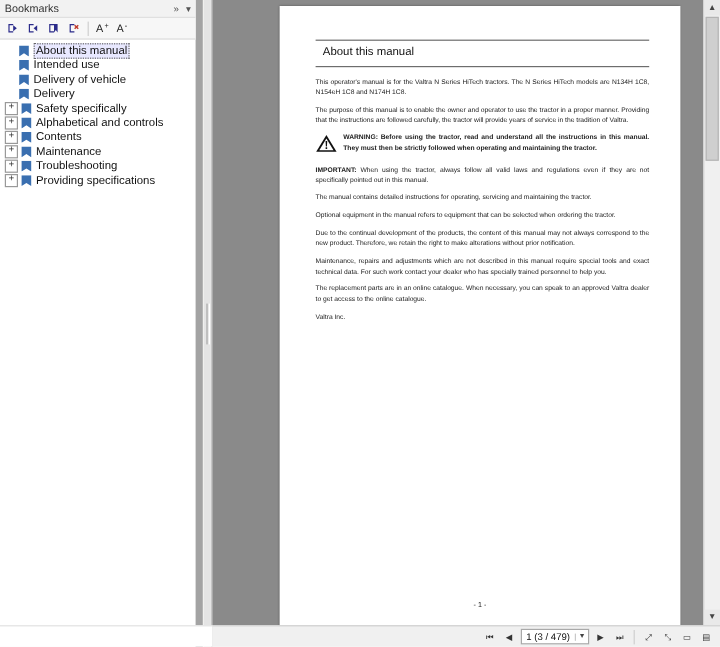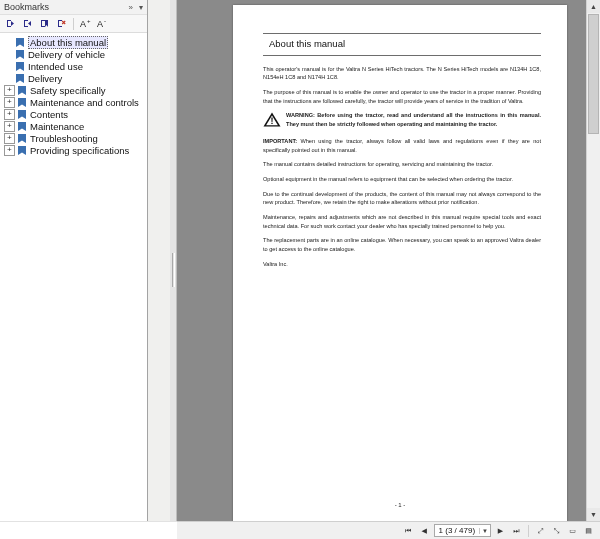--- a/index.html
+++ b/index.html
@@ -21,24 +21,24 @@
     height: 539px;
     background: #f0f0ee;
     display: flex;
     flex-direction: column;
   }
   
   .side {
     position: absolute;
     left: 0;
     top: 0;
-    width: 148px;
+    width: 169px;
     height: 539px;
     background: #ffffff;
-    border-right: 1px solid #a3a3a3;
+    border-right: 6px solid #a3a3a3;
     box-sizing: border-box;
   }
   .side-header {
     height: 14px;
     background: #f2f2f2;
     border-bottom: 1px solid #e0e0e0;
     display: flex;
     align-items: center;
     padding: 0 4px;
     font-size: 9px;
@@ -358,57 +358,57 @@
         </span>
         <span class="bk-label">About this manual</span>
       </div>
       <div class="bk-item">
         <span class="bk-exp blank"></span>
         <span class="bk-icon">
           <svg width="10" height="9" viewBox="0 0 10 9">
               <path d="M1 0 h8 v9 l-4 -2.6 -4 2.6z" fill="#3a6fb0"></path>
             </svg>
         </span>
+        <span class="bk-label">Intended use</span>
+      </div>
+      <div class="bk-item">
+        <span class="bk-exp blank"></span>
+        <span class="bk-icon">
+          <svg width="10" height="9" viewBox="0 0 10 9">
+              <path d="M1 0 h8 v9 l-4 -2.6 -4 2.6z" fill="#3a6fb0"></path>
+            </svg>
+        </span>
         <span class="bk-label">Delivery of vehicle</span>
       </div>
       <div class="bk-item">
         <span class="bk-exp blank"></span>
         <span class="bk-icon">
           <svg width="10" height="9" viewBox="0 0 10 9">
               <path d="M1 0 h8 v9 l-4 -2.6 -4 2.6z" fill="#3a6fb0"></path>
             </svg>
         </span>
-        <span class="bk-label">Intended use</span>
-      </div>
-      <div class="bk-item">
-        <span class="bk-exp blank"></span>
-        <span class="bk-icon">
-          <svg width="10" height="9" viewBox="0 0 10 9">
-              <path d="M1 0 h8 v9 l-4 -2.6 -4 2.6z" fill="#3a6fb0"></path>
-            </svg>
-        </span>
         <span class="bk-label">Delivery</span>
       </div>
       <div class="bk-item">
         <span class="bk-exp box">+</span>
         <span class="bk-icon">
           <svg width="10" height="9" viewBox="0 0 10 9">
               <path d="M1 0 h8 v9 l-4 -2.6 -4 2.6z" fill="#3a6fb0"></path>
             </svg>
         </span>
         <span class="bk-label">Safety specifically</span>
       </div>
       <div class="bk-item">
         <span class="bk-exp box">+</span>
         <span class="bk-icon">
           <svg width="10" height="9" viewBox="0 0 10 9">
               <path d="M1 0 h8 v9 l-4 -2.6 -4 2.6z" fill="#3a6fb0"></path>
             </svg>
         </span>
-        <span class="bk-label">Maintenance and controls</span>
+        <span class="bk-label">Alphabetical and controls</span>
       </div>
       <div class="bk-item">
         <span class="bk-exp box">+</span>
         <span class="bk-icon">
           <svg width="10" height="9" viewBox="0 0 10 9">
               <path d="M1 0 h8 v9 l-4 -2.6 -4 2.6z" fill="#3a6fb0"></path>
             </svg>
         </span>
         <span class="bk-label">Contents</span>
       </div>

